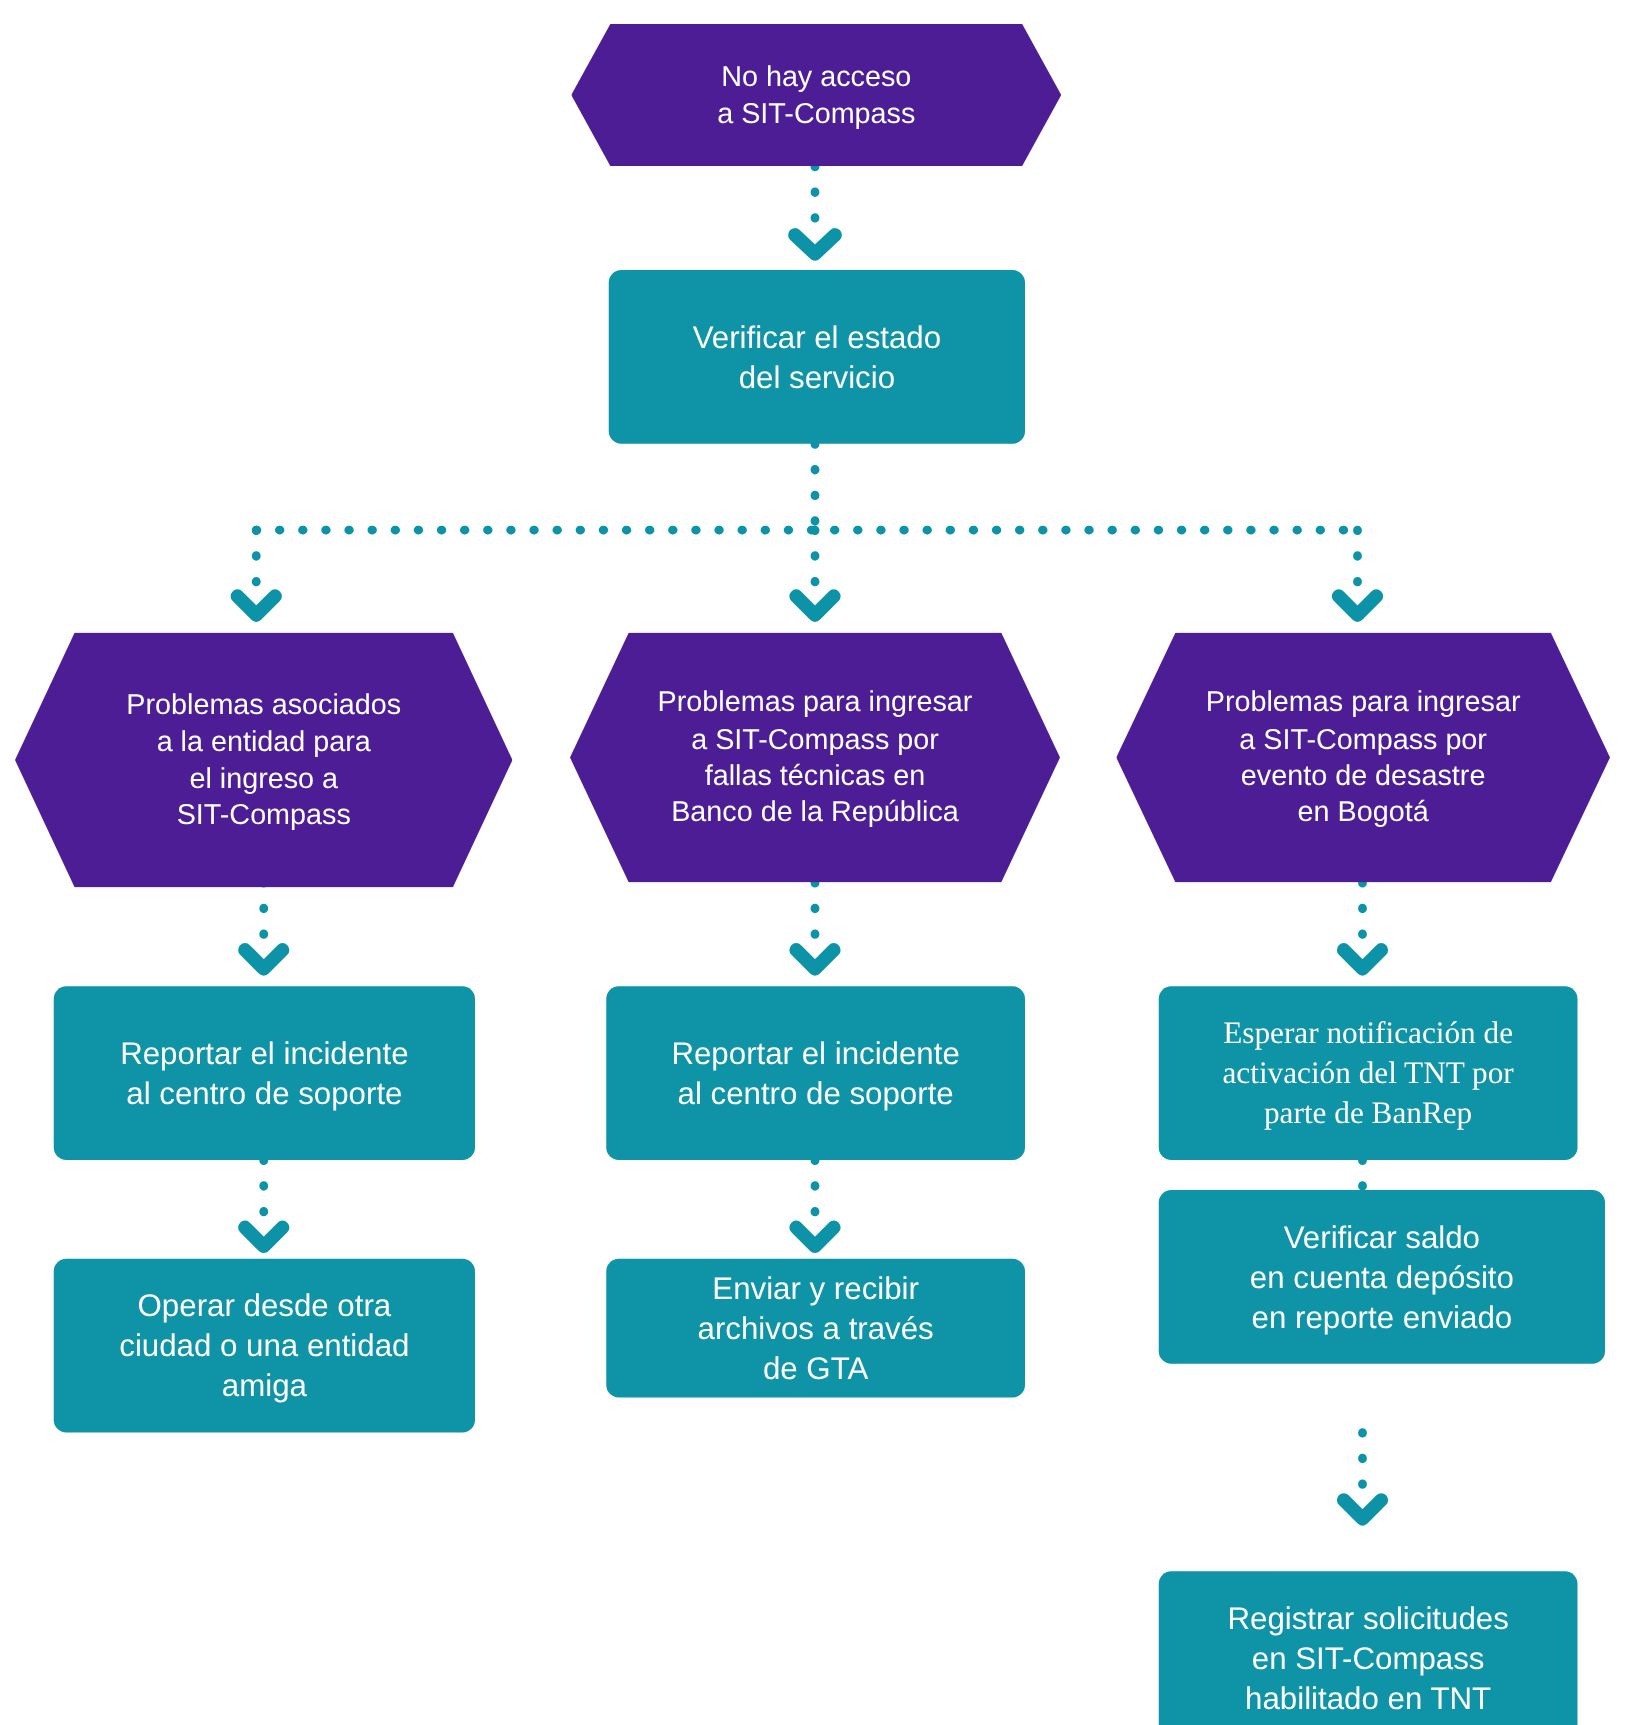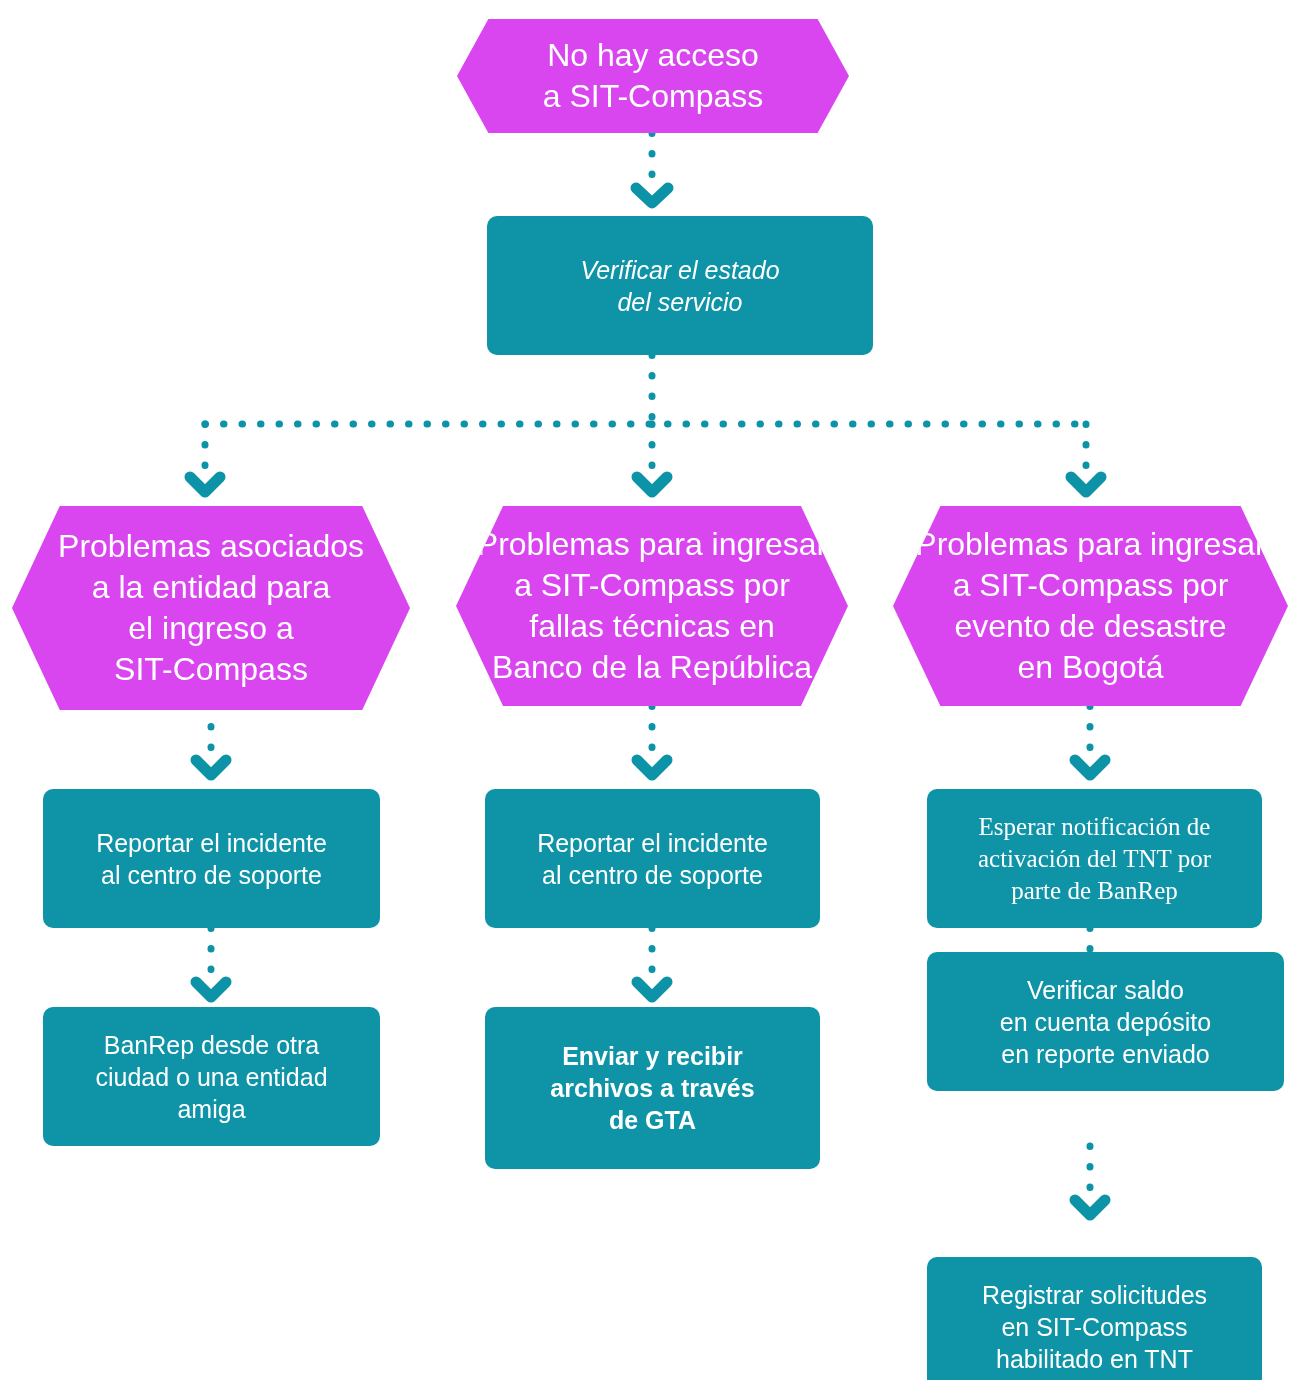--- a/index.html
+++ b/index.html
@@ -68,22 +68,22 @@
     line-height: 1.28;
   }
 
   .node.process {
     background: #0e93a7;
     border-radius: 10px;
     font-size: 25px;
   }
 
   .node.decision {
-    background: #d946ef;
-    font-size: 32px;
+    background: #4c1d95;
+    font-size: 23px;
     border-radius: 12px;
     clip-path: polygon(
       8% 0%,
       92% 0%,
       100% 50%,
       92% 100%,
       8% 100%,
       0% 50%
     );
   }
@@ -154,21 +154,21 @@
       <path class="conn-line" d="M 1090 1146 L 1090 1194"></path>
       <path class="conn-arrow" d="M 1075 1200 L 1090 1215 L 1105 1200"></path>
     </g>
   </svg>
 
   <div class="node decision" style="left:457px; top:19px; width:392px; height:114px;">
     <span class="node-label">No hay acceso
 a SIT-Compass</span>
   </div>
 
-  <div class="node process" style="left:487px; top:216px; width:386px; height:139px;font-style:italic;">
+  <div class="node process" style="left:487px; top:216px; width:333px; height:139px;">
     <span class="node-label">Verificar el estado
 del servicio</span>
   </div>
 
   <div class="node decision wide" style="left:12px; top:506px; width:398px; height:204px;">
     <span class="node-label">Problemas asociados
 a la entidad para
 el ingreso a
 SIT-Compass</span>
   </div>
@@ -197,26 +197,26 @@
 al centro de soporte</span>
   </div>
 
   <div class="node process" style="left:927px; top:789px; width:335px; height:139px;font-family:Liberation Serif, serif;">
     <span class="node-label">Esperar notificación de
 activación del TNT por
 parte de BanRep</span>
   </div>
 
   <div class="node process" style="left:43px; top:1007px; width:337px; height:139px;">
-    <span class="node-label">BanRep desde otra
+    <span class="node-label">Operar desde otra
 ciudad o una entidad
 amiga</span>
   </div>
 
-  <div class="node process" style="left:485px; top:1007px; width:335px; height:162px;font-weight:bold;">
+  <div class="node process" style="left:485px; top:1007px; width:335px; height:111px;">
     <span class="node-label">Enviar y recibir
 archivos a través
 de GTA</span>
   </div>
 
   <div class="node process" style="left:927px; top:952px; width:357px; height:139px;justify-content:center;">
     <span class="node-label">Verificar saldo
 en cuenta depósito
 en reporte enviado</span>
   </div>

